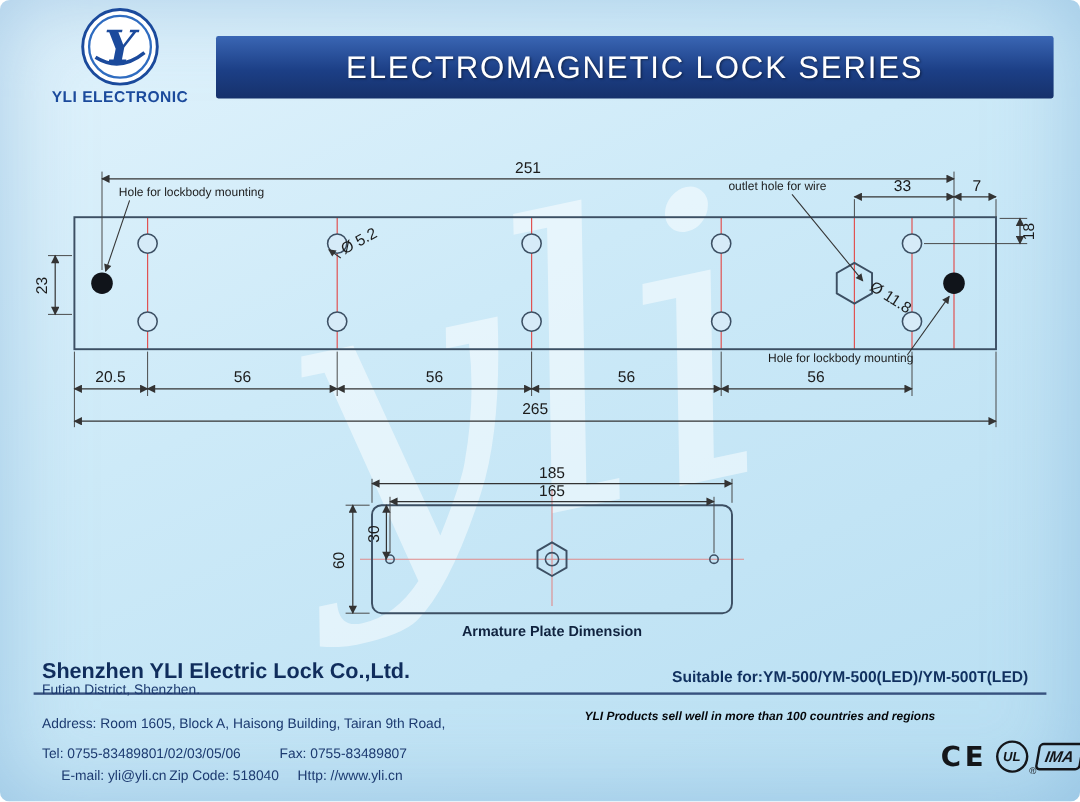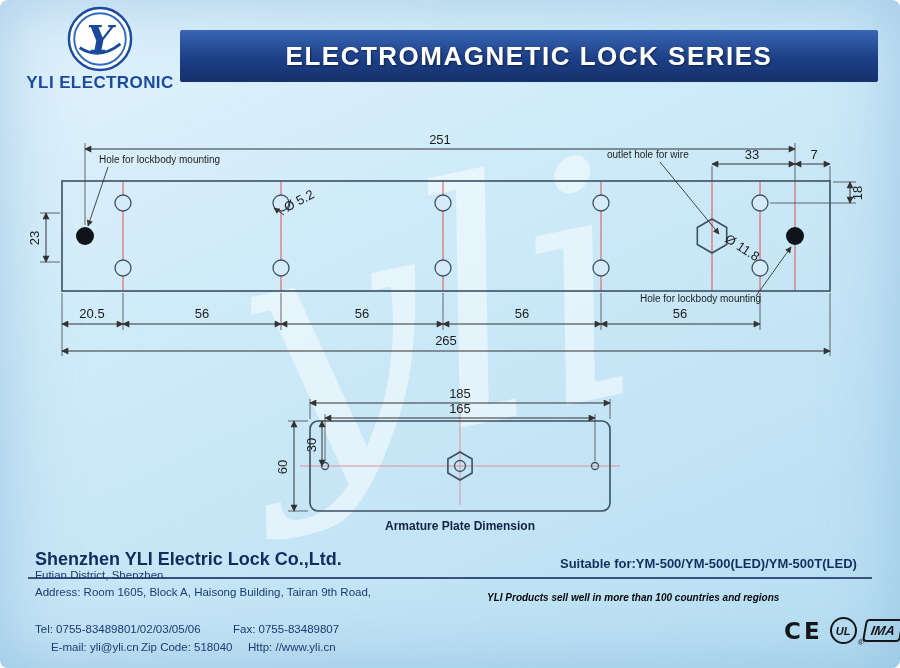--- a/index.html
+++ b/index.html
@@ -8,29 +8,29 @@
   .page{
     position:relative; width:900px; height:668px; overflow:hidden;
     background:linear-gradient(155deg,#e2f3fc 0%,#cdeaf8 40%,#b7def2 100%);
     box-shadow:inset 0 0 70px rgba(120,172,214,.55);
     border-radius:8px;
   }
 
   
   .logo-block{ position:absolute; left:22px; top:5px; width:156px; text-align:center; z-index:3; }
   .logo-block svg{ display:block; margin:0 auto; }
-  .logo-text{ font-size:17px; font-weight:bold; color:var(--brand-blue,#1b4a9c); letter-spacing:.4px; }
+  .logo-text{ font-size:13px; font-weight:bold; color:var(--brand-blue,#1b4a9c); letter-spacing:.4px; }
 
   .banner{
     position:absolute; left:180px; top:30px; width:698px; height:52px; z-index:3;
     background:linear-gradient(180deg,#3a66b4 0%, var(--banner-blue,#1c3f86) 55%, #16316b 100%);
     display:flex; flex-direction:column; justify-content:center; text-align:center;
     border-radius:2px;
   }
-  .banner-title{ font-size:26px; font-weight:bold; color:#ffffff; letter-spacing:1.5px; line-height:29px;
+  .banner-title{ font-size:26px; font-weight:normal; color:#ffffff; letter-spacing:1.5px; line-height:29px;
     text-shadow:1px 1px 2px rgba(0,0,0,.45); }
   .banner-subtitle{ font-size:14.5px; color:#c9dcf6; line-height:19px; letter-spacing:.3px; }
 
   
   .draw{ position:absolute; left:0; top:0; z-index:1; }
   .outline{ fill:none; stroke:#3c4f63; stroke-width:1.6; }
   .hole{ fill:#d6ebf8; stroke:#3c4f63; stroke-width:1.3; }
   .hole2{ fill:none; stroke:#3c4f63; stroke-width:1.3; }
   .blackdot{ fill:#10141a; }
   .red{ stroke:var(--dimension-red,#e05252); stroke-width:1; }
@@ -42,21 +42,21 @@
   .lbl{ font:10px "Liberation Sans",sans-serif; fill:#1c1c1c; }
   .caption{ font:bold 12px "Liberation Sans",sans-serif; fill:#10233f; }
   .wm{ font:italic 330px "DejaVu Serif",serif; fill:rgba(255,255,255,.5); }
 
   
   .ftr{ position:absolute; z-index:3; }
   .company{ left:35px; top:549px; font-size:18px; font-weight:bold; color:#102d5c; }
   .suitable{ left:560px; top:556px; font-size:13px; font-weight:bold; color:#10305f; }
   .divider{ left:28px; top:577px; width:844px; height:1.5px; background:#37527f; }
   .ftext{ font-size:11.5px; color:var(--text-navy,#1c3a70); }
-  .addr1{ left:35px; top:586px; } .addr2{ left:35px; top:569px; }
+  .addr1{ left:35px; top:598px; } .addr2{ left:35px; top:569px; }
   .tel{ left:35px; top:623px; } .fax{ left:233px; top:623px; }
   .email{ left:35px; top:641px;margin-left:16px; } .zip{ left:141px; top:641px; } .web{ left:248px; top:641px; }
   .slogan{ left:487px; top:592px; font-size:10px; font-weight:bold; color:#05070a;font-style:italic; }
   .certs{ left:784px; top:617px; display:flex; align-items:center; gap:7px; }
   .ce{ font-size:23px; font-weight:bold; color:#14161a; letter-spacing:3px; font-family:"DejaVu Sans",sans-serif; }
   .ul-wrap{ position:relative; display:inline-flex; }
   .ul{ width:27px; height:27px; border:2px solid #14161a; border-radius:50%;
        display:flex; align-items:center; justify-content:center;
        font-size:11px; font-style:italic; font-weight:bold; color:#14161a; }
   .reg{ position:absolute; right:-7px; bottom:-3px; font-size:8px; color:#14161a; }

